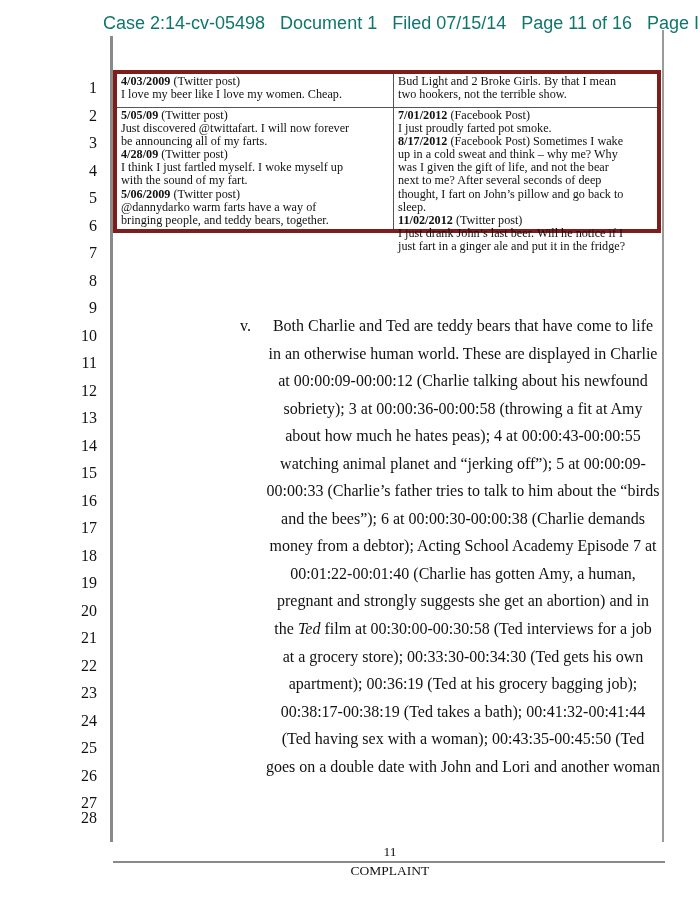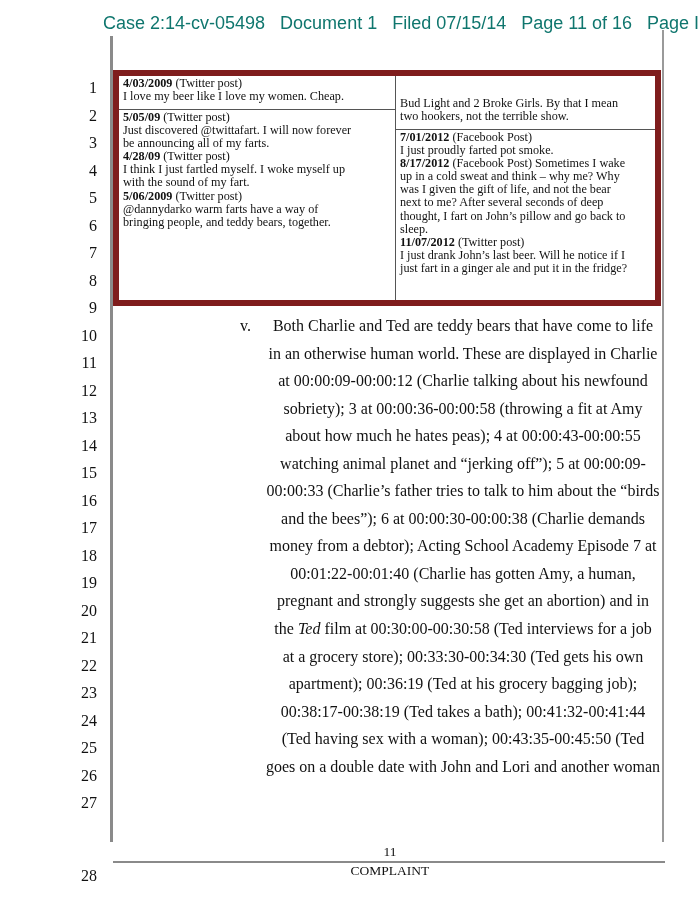--- a/index.html
+++ b/index.html
@@ -5,25 +5,25 @@
     html, body { margin: 0; padding: 0; background: #ffffff; }
     body { width: 700px; height: 906px; position: relative; overflow: hidden;
            font-family: "Liberation Serif", "DejaVu Serif", serif; color: #111; }
     .header { position: absolute; top: 13px; left: 103px;
               font-family: "Liberation Sans", "DejaVu Sans", sans-serif;
               font-size: 18px; color: #0f766e; white-space: pre; letter-spacing: 0; }
     .vline-left { position: absolute; left: 110px; top: 36px; width: 3px; height: 806px; background: #8a8a8a; }
     .vline-right { position: absolute; left: 662px; top: 30px; width: 2px; height: 812px; background: #9a9a9a; }
     .line-numbers { position: absolute; left: 60px; top: 0; width: 37px; }
     .line-num { position: absolute; right: 0; font-size: 16px; line-height: 16px; color: #111; text-align: right; }
-    .tweets-table { position: absolute; left: 113px; top: 70px; width: 548px; height: 236px;
-                    border: 6px solid #7f1d1d; box-sizing: border-box; }
+    .tweets-table { position: absolute; left: 113px; top: 70px; width: 548px; height: 163px;
+                    border: 4px solid #7f1d1d; box-sizing: border-box; }
     .col { position: absolute; top: 0; bottom: 0; }
     .col-left { left: 0; width: 276px; border-right: 1px solid #555; }
-    .col-right { left: 277px; right: 0; margin-top: 20px; }
+    .col-right { left: 277px; right: 0; }
     .cell { position: absolute; left: 0; right: 0; padding: 0 4px; font-size: 12.2px; line-height: 13.1px; box-sizing: border-box; }
     .cell-top { top: 1px; height: 32px; }
     .cell-bottom { top: 33px; bottom: 0; border-top: 1px solid #555; padding-top: 1px; }
     .entry-date { font-weight: bold; }
     .entry-line { display: block; white-space: nowrap; }
     .body-item { position: absolute; left: 240px; top: 312px; width: 420px; }
     .item-marker { position: absolute; left: 0; top: 0; font-size: 16px; line-height: 27.6px; }
     .item-text { position: absolute; left: 23px; top: 0; width: 400px; font-size: 16px; line-height: 27.55px; }
     .item-line { display: block; white-space: nowrap; text-align: center; }
     .footer-rule { position: absolute; left: 113px; top: 861px; width: 552px; height: 2px; background: #8a8a8a; }
@@ -59,21 +59,21 @@
   <span class="line-num" style="top:548px">18</span>
   <span class="line-num" style="top:575px">19</span>
   <span class="line-num" style="top:603px">20</span>
   <span class="line-num" style="top:630px">21</span>
   <span class="line-num" style="top:658px">22</span>
   <span class="line-num" style="top:685px">23</span>
   <span class="line-num" style="top:713px">24</span>
   <span class="line-num" style="top:740px">25</span>
   <span class="line-num" style="top:768px">26</span>
   <span class="line-num" style="top:795px">27</span>
-  <span class="line-num" style="top:868px">28</span>
+  <span class="line-num" style="top:810px">28</span>
 </div>
 
 <div class="tweets-table">
   <div class="col col-left">
     <div class="cell cell-top">
       <span class="entry-line"><span class="entry-date">4/03/2009</span><span> (Twitter post)</span></span>
       <span class="entry-line">I love my beer like I love my women. Cheap.</span>
     </div>
     <div class="cell cell-bottom">
       <span class="entry-line"><span class="entry-date">5/05/09</span><span> (Twitter post)</span></span>
@@ -94,21 +94,21 @@
     </div>
     <div class="cell cell-bottom">
       <span class="entry-line"><span class="entry-date">7/01/2012</span><span> (Facebook Post)</span></span>
       <span class="entry-line">I just proudly farted pot smoke.</span>
       <span class="entry-line"><span class="entry-date">8/17/2012</span><span> (Facebook Post) Sometimes I wake</span></span>
       <span class="entry-line">up in a cold sweat and think – why me? Why</span>
       <span class="entry-line">was I given the gift of life, and not the bear</span>
       <span class="entry-line">next to me? After several seconds of deep</span>
       <span class="entry-line">thought, I fart on John’s pillow and go back to</span>
       <span class="entry-line">sleep.</span>
-      <span class="entry-line"><span class="entry-date">11/07/2012</span><span> (Twitter post)</span></span>
+      <span class="entry-line"><span class="entry-date">11/02/2012</span><span> (Twitter post)</span></span>
       <span class="entry-line">I just drank John’s last beer. Will he notice if I</span>
       <span class="entry-line">just fart in a ginger ale and put it in the fridge?</span>
     </div>
   </div>
 </div>
 
 <div class="body-item">
   <span class="item-marker">v.</span>
   <div class="item-text">
     <span class="item-line">Both Charlie and Ted are teddy bears that have come to life</span>

